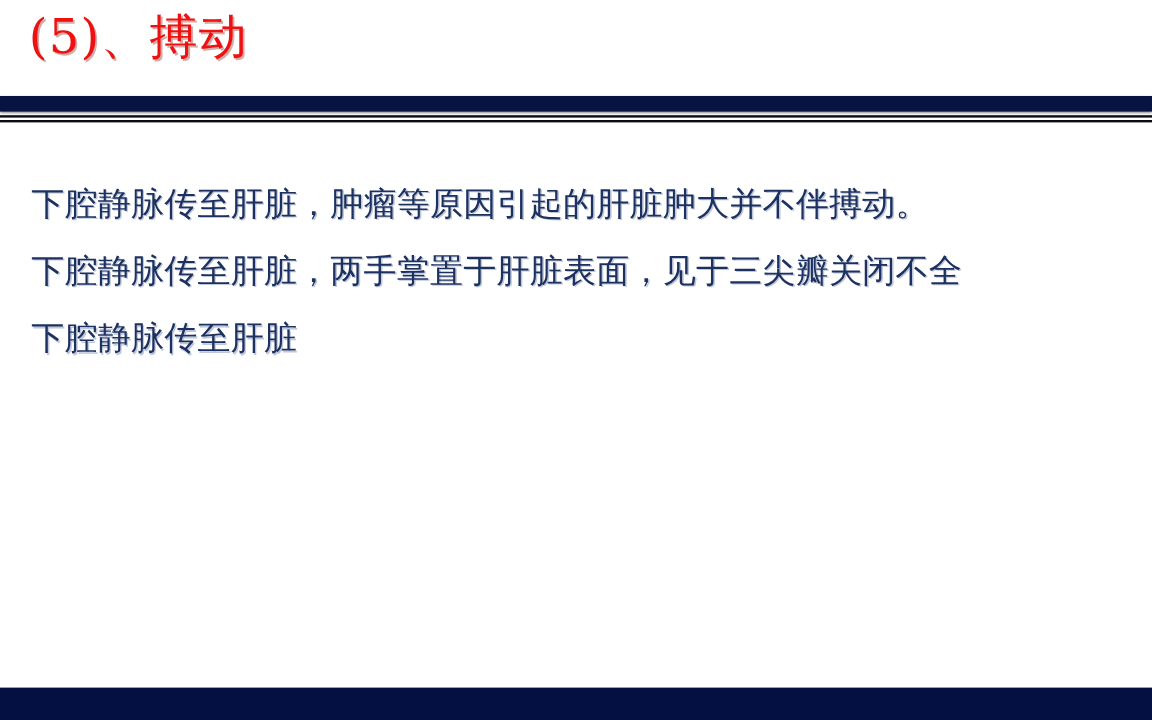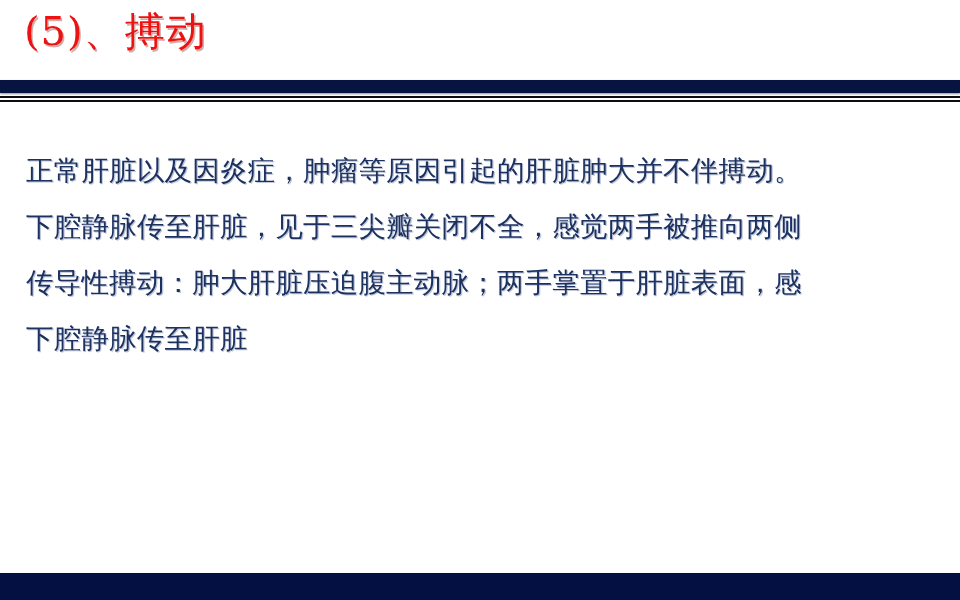--- a/index.html
+++ b/index.html
@@ -114,22 +114,21 @@
   <div id="title-area">
     <div id="slide-title">(5)、搏动</div>
   </div>
 
   <div id="header-bar"></div>
   <div id="header-rule-1"></div>
   <div id="header-rule-2"></div>
 
   <div id="body-area">
     <div id="body-text">
-      <div class="body-line">正常肝脏以及因炎症，肿瘤等原因引起的肝脏肿大并不伴搏动。</div>
-      <div class="body-line">下腔静脉传至肝脏，见于三尖瓣关闭不全，感觉两手被推向两侧</div>
-      <div class="body-line">传导性搏动：肿大肝脏压迫腹主动脉；两手掌置于肝脏表面，感</div>
+      <div class="body-line">下腔静脉传至肝脏，肿瘤等原因引起的肝脏肿大并不伴搏动。</div>
+      <div class="body-line">下腔静脉传至肝脏，两手掌置于肝脏表面，见于三尖瓣关闭不全</div>
       <div class="body-line">下腔静脉传至肝脏</div>
     </div>
   </div>
 
   <div id="footer-bar"></div>
 
 </div>
 
 </body></html>

